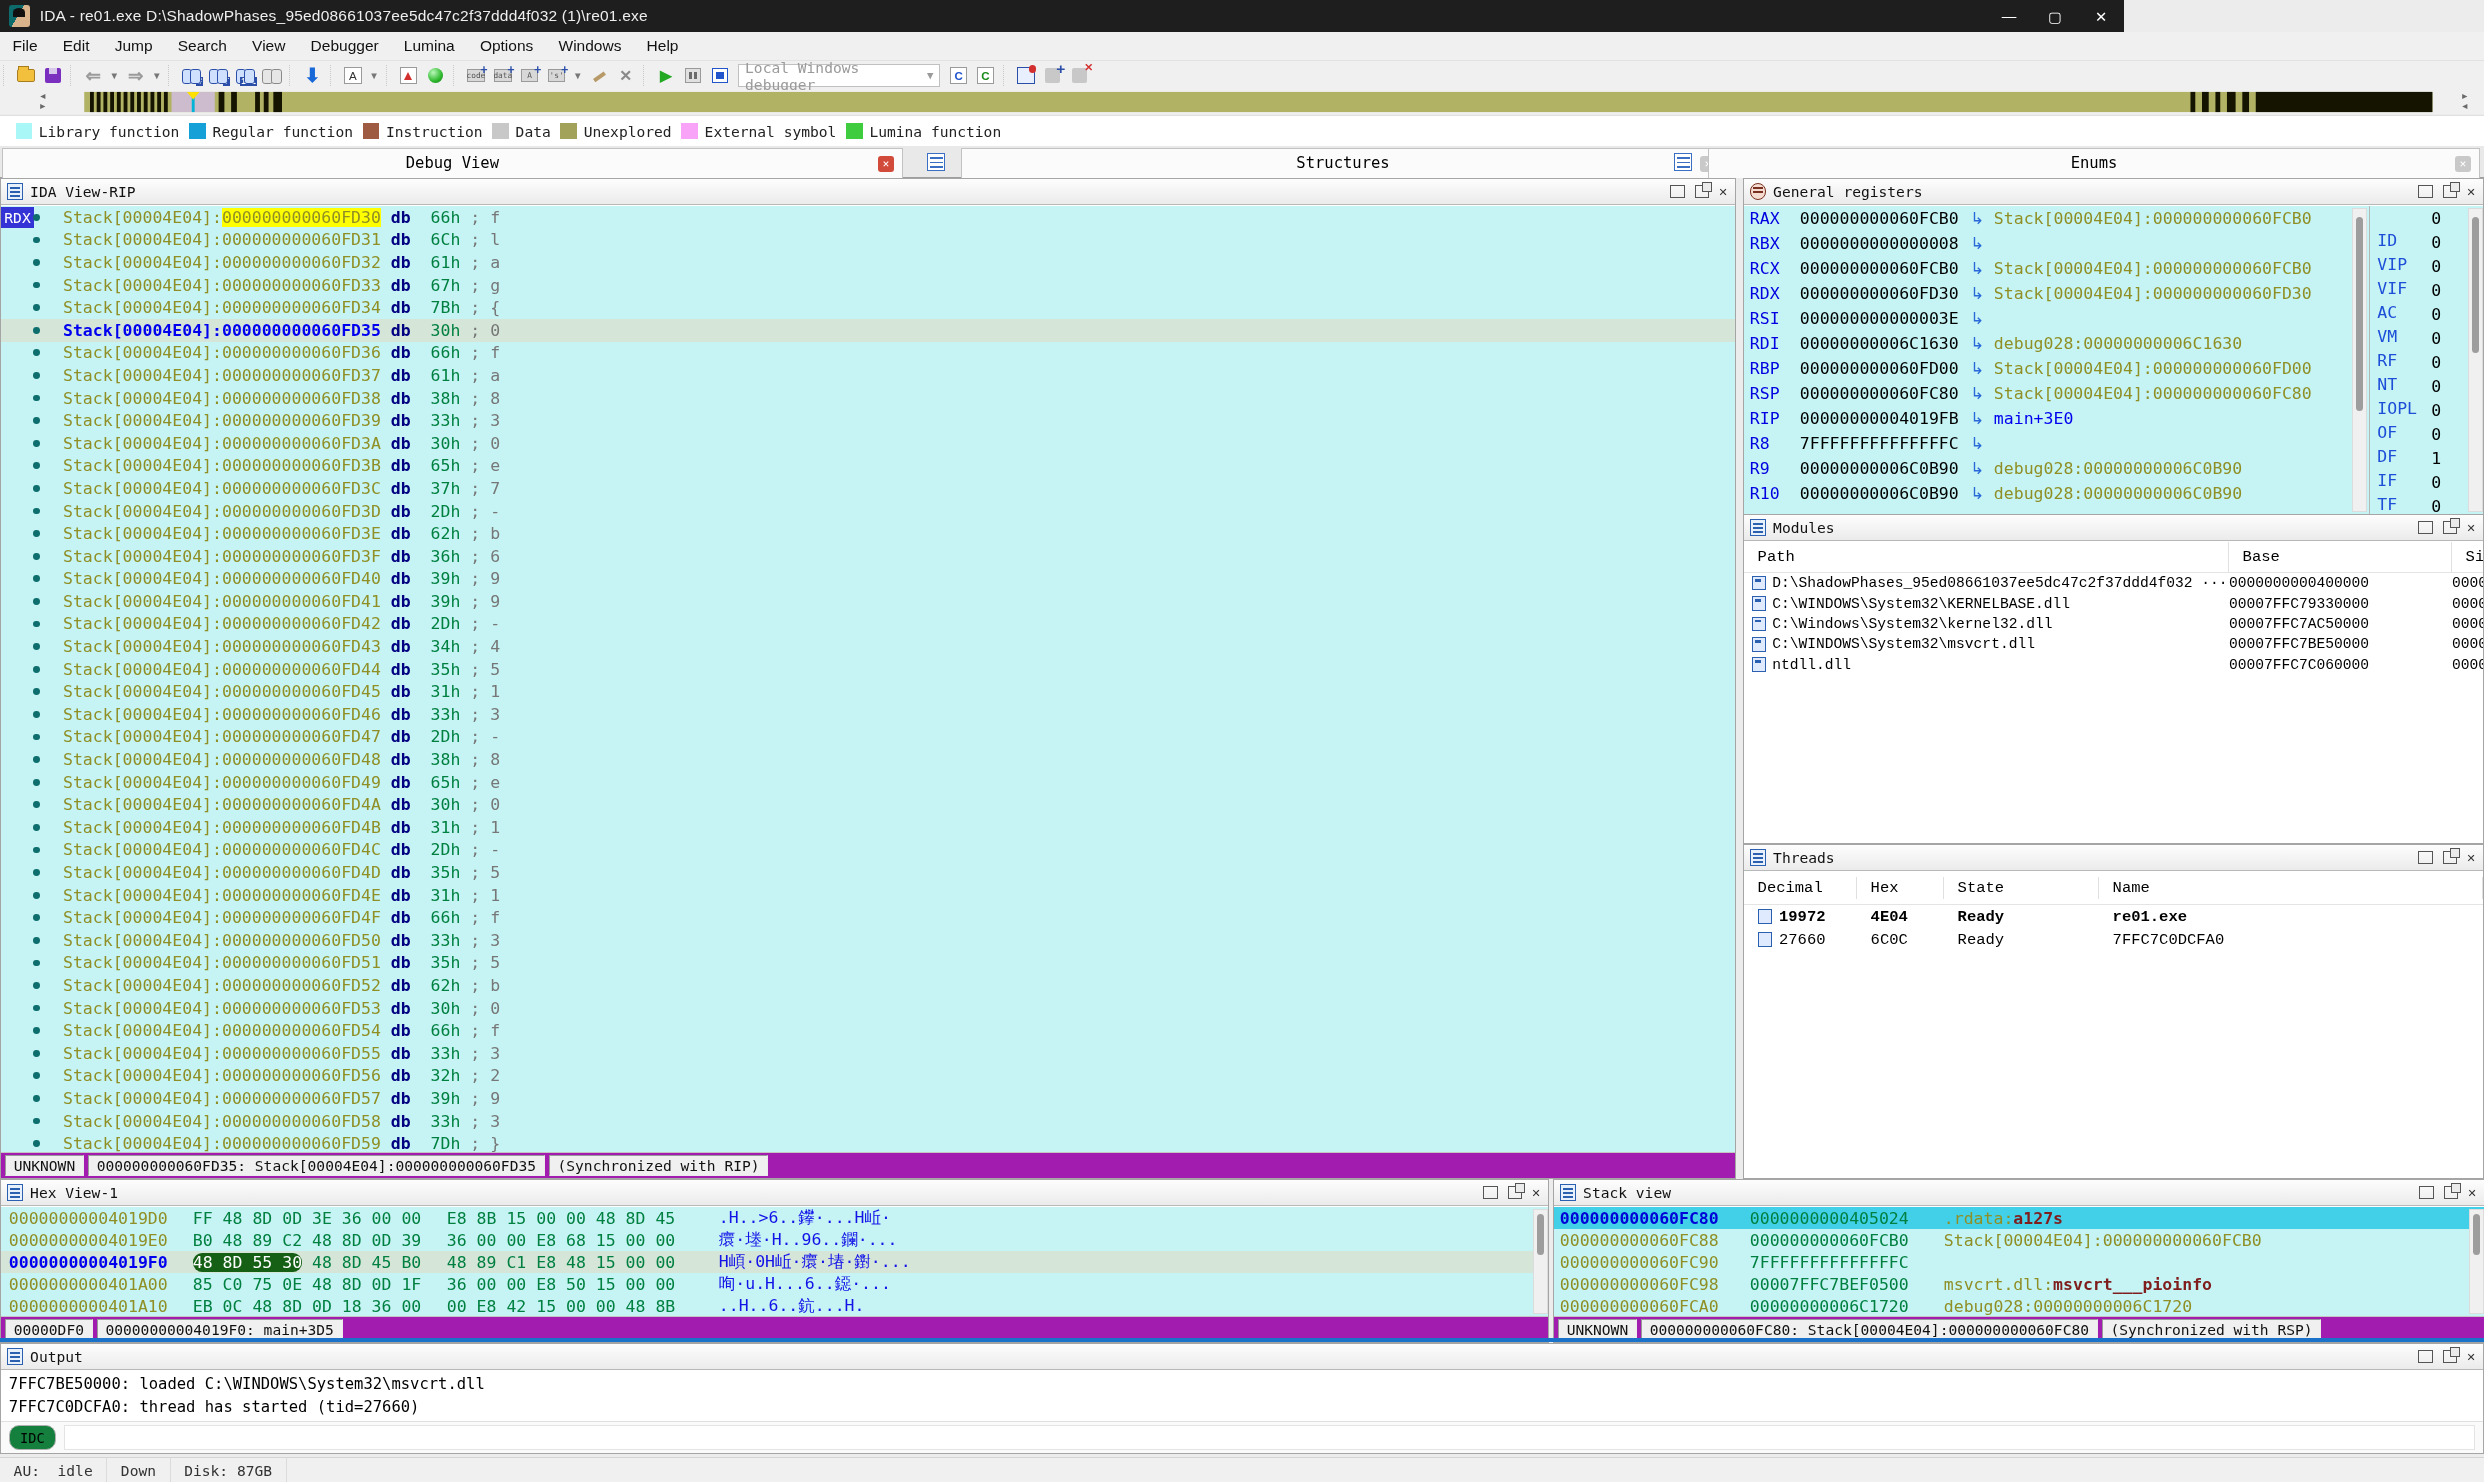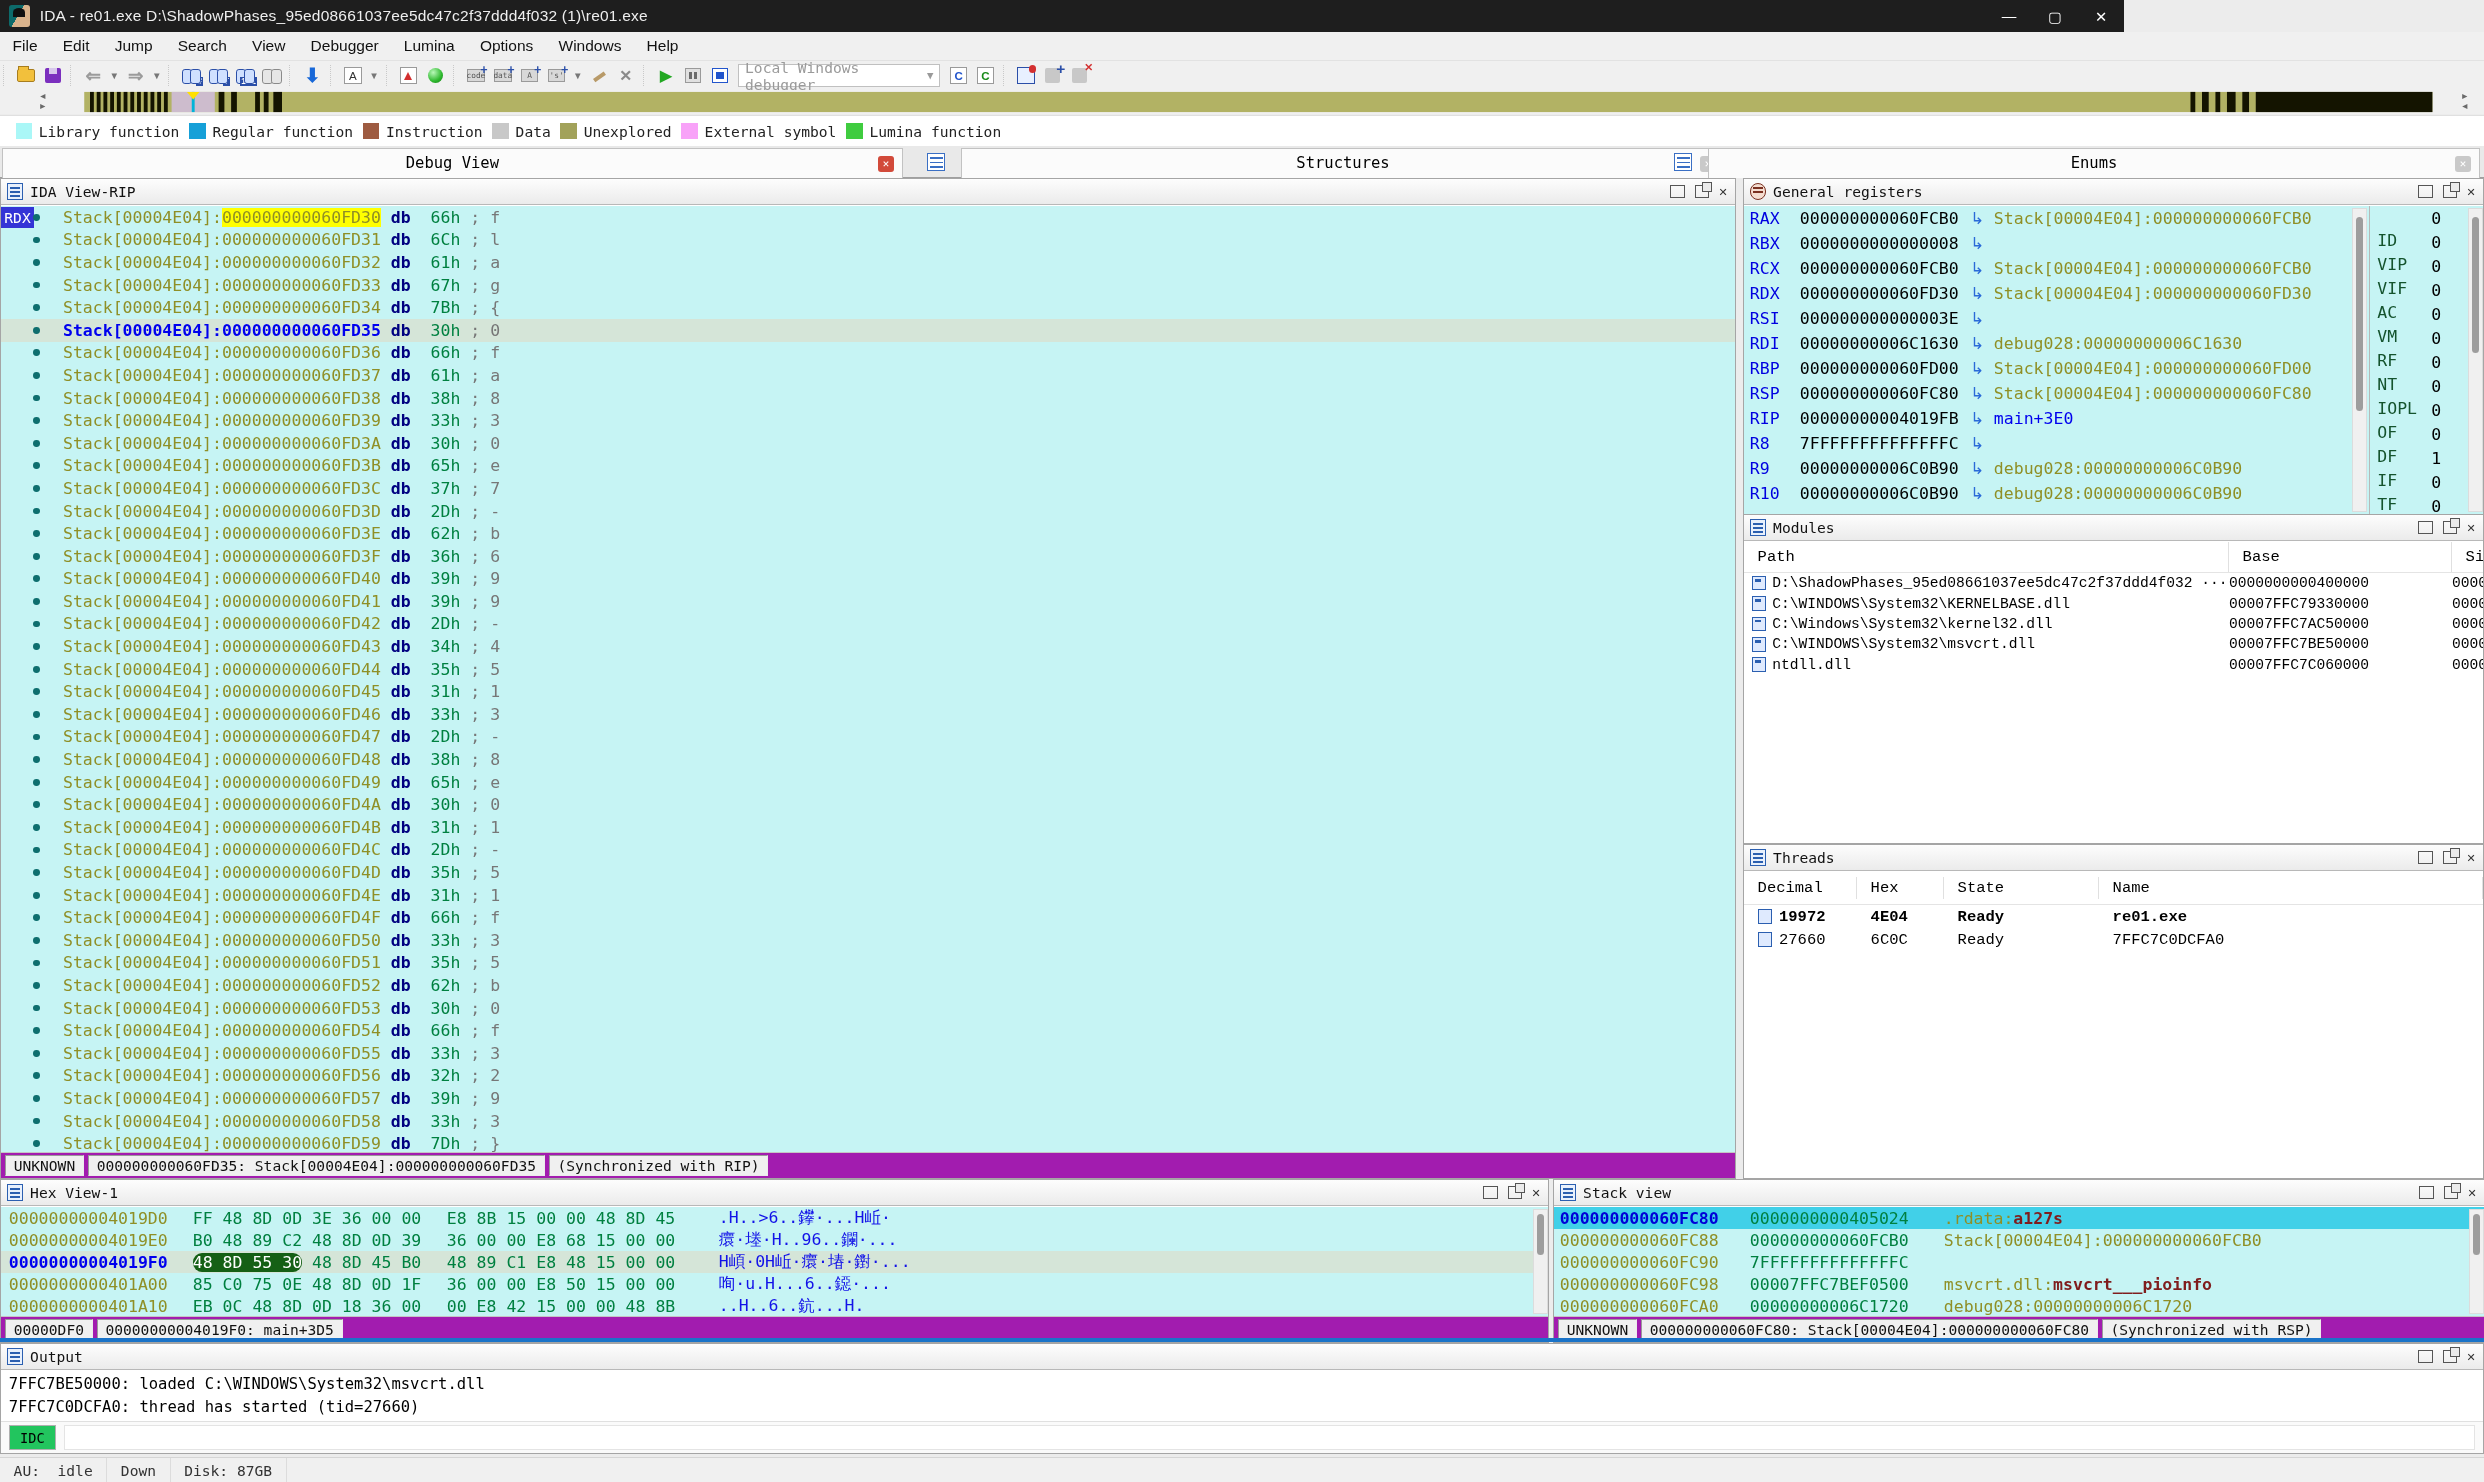--- a/index.html
+++ b/index.html
@@ -146,21 +146,21 @@
 .rname { color:#0000e0; width:50px; }
 .rval { color:#000; }
 .rarrow { color:#2a6ad8; font-family:"DejaVu Sans",sans-serif; padding:0 9.7px 0 11.6px; }
 .rtgt.olive { color:#8f8f26; } .rtgt.blue { color:#0000ee; }
 #regs-scroll1 { position:absolute; right:116px; top:29px; bottom:1.9px; width:14.6px; background:#f0f0f0; border:1px solid #dcdcdc; }
 #regs-scroll2 { position:absolute; right:0px; top:29px; bottom:1.9px; width:14.6px; background:#f0f0f0; border:1px solid #dcdcdc; }
 .sthumb { position:absolute; left:2.9px; width:6.8px; border-radius:3.9px; background:#9d9d9d; }
 #flags-box { position:absolute; right:16.5px; top:27px; width:98px; bottom:0; background:#c6f4f4; overflow:hidden;
   border-left:1px solid #b8b8b8; font-family:"DejaVu Sans Mono",monospace; font-size:16.5px; }
 .fline { height:24px; display:flex; align-items:center; padding-left:7.8px; }
-.fname { color:#14532d; width:54px;margin-top:44px; }
+.fname { color:#1d4ed8; width:54px;margin-top:44px; }
 .fval { color:#000; }
 
 #modules-panel { left:1743px; top:514px; width:741px; height:330px; }
 #modules-body { position:absolute; left:0; top:27px; right:0; bottom:0; background:#fff; overflow:hidden;
   font-family:"Liberation Mono",monospace; font-size:14.6px; color:#000; }
 .mod-header { display:grid; grid-template-columns:485px 223px 1fr; height:31px; align-items:center;
   border-bottom:1px solid #e4e4e4; font-size:15.5px; }
 .mod-header div { padding-left:13.6px; border-right:1px solid #e0e0e0; height:100%; display:flex; align-items:center; }
 .mod-row { display:grid; grid-template-columns:485px 223px 1fr; height:20.4px; align-items:center; white-space:nowrap; }
 .mod-row .pathcell { padding-left:7.8px; display:flex; align-items:center; gap:5.8px; overflow:hidden; }
@@ -207,21 +207,21 @@
 #stack-scroll { position:absolute; right:0; top:29px; bottom:28px; width:14.6px; background:#f0f0f0; border:1px solid #dcdcdc; }
 
 
 #blue-line { position:absolute; left:0; top:1338px; width:2484px; height:3.9px; background:#1a73c8; }
 #output-panel { left:0; top:1343px; width:2484px; height:111px; border:1px solid #a5a5a5; }
 #output-body { position:absolute; left:0; top:27px; right:0; height:50px; background:#fff; overflow:hidden;
   font-family:"DejaVu Sans Mono",monospace; font-size:15.5px; color:#000; padding:1.9px 0 0 7.8px; }
 .oline { height:23px; display:flex; align-items:center; white-space:pre; }
 #idc-row { position:absolute; left:0; bottom:0; right:0; height:32px; background:#fafafa; border-top:1px solid #e0e0e0;
   display:flex; align-items:center; }
-#idc-btn { margin-left:7.8px; width:47px; height:25px; border:1px solid #b0b0b0; border-radius:0; background:#22c55e;
+#idc-btn { margin-left:7.8px; width:47px; height:25px; border:1px solid #b0b0b0; border-radius:10px; background:#15803d;
   display:flex; align-items:center; justify-content:center; font-family:"DejaVu Sans Mono",monospace; font-size:13.6px; }
 #cli-input { flex:1; height:25px; margin:0 7.8px; background:#fff; border:1px solid #e4e4e4; }
 
 
 #statusbar { position:absolute; left:0; top:1457px; width:2484px; height:25px; background:#f0f0f0; border-top:1px solid #d5d5d5;
   display:flex; align-items:center; font-family:"DejaVu Sans Mono",monospace; font-size:14.6px; color:#333; }
 .stseg { padding:0 13.6px; height:100%; display:flex; align-items:center; border-right:1px solid #dcdcdc; white-space:pre; }
 </style>
 </head>
 <body>

